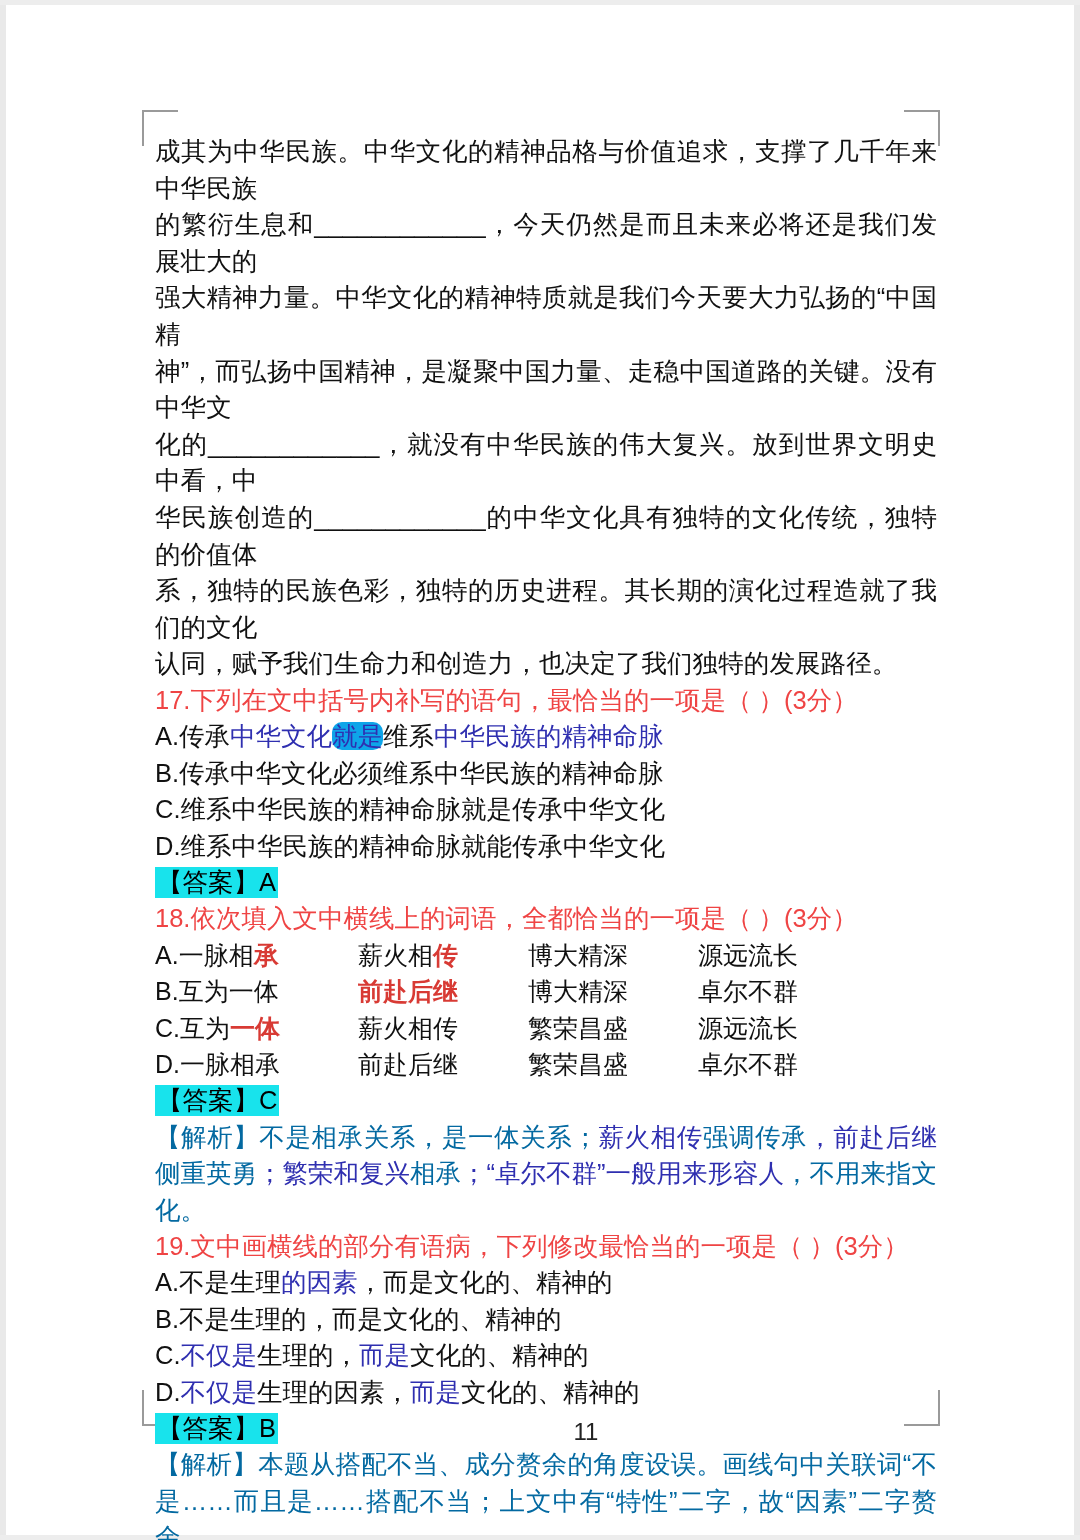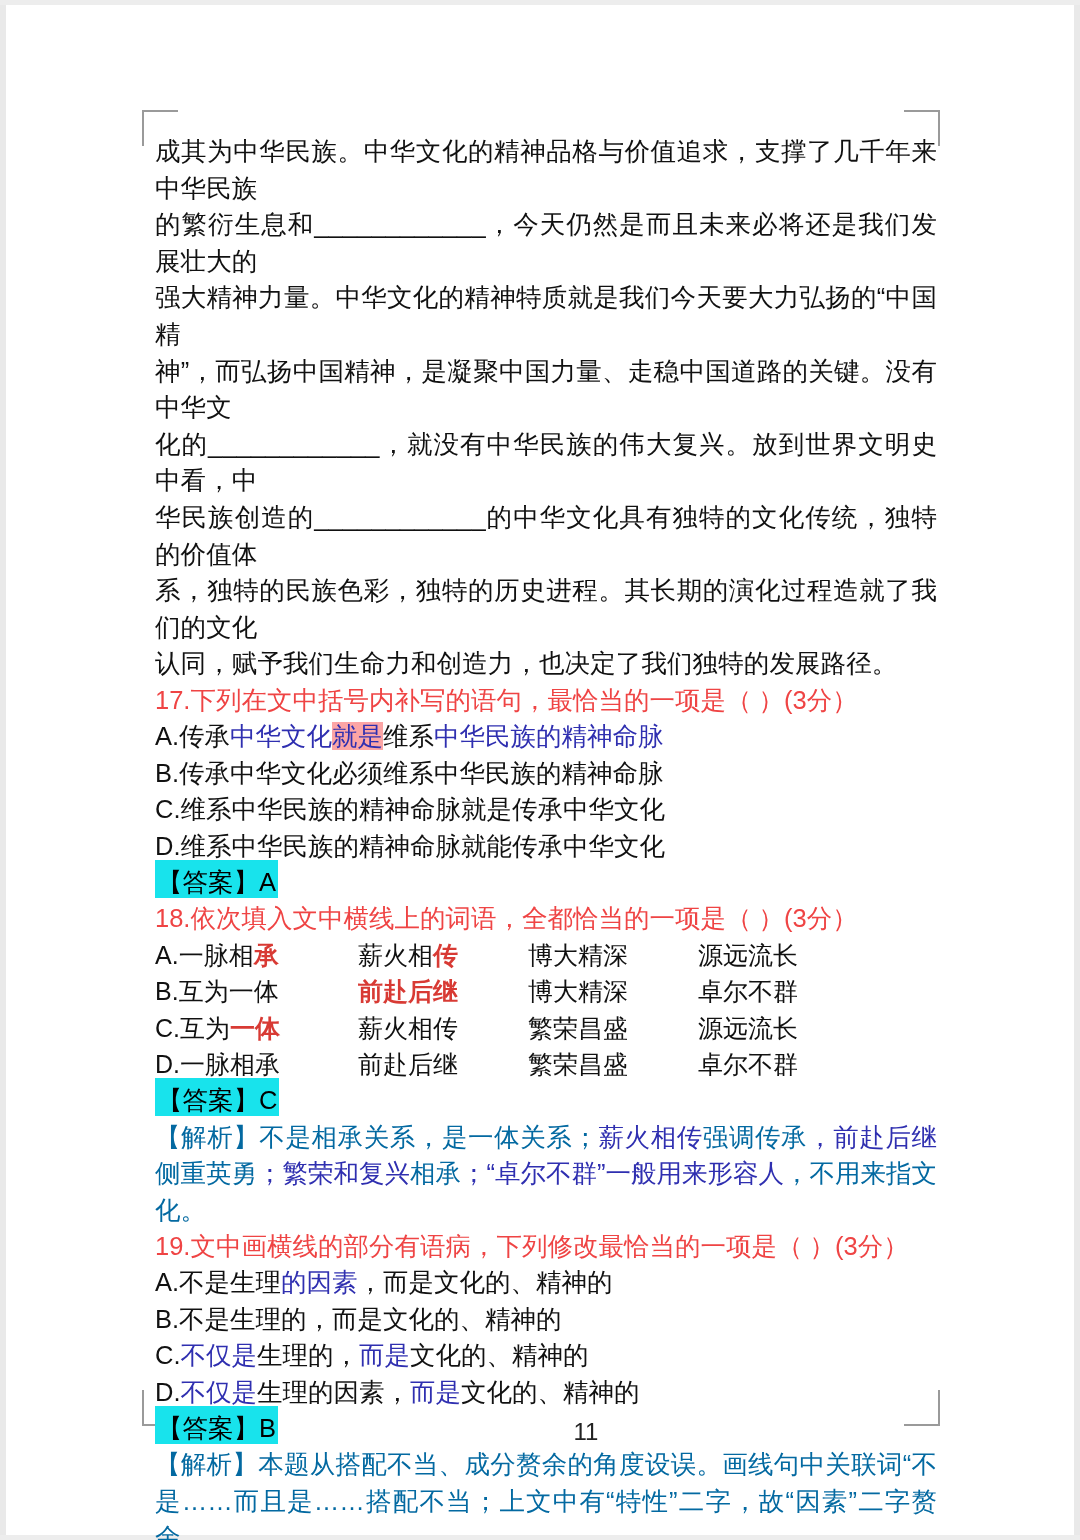--- a/index.html
+++ b/index.html
@@ -66,35 +66,35 @@
   }
   .ans {
     font-size: 25.5px;
     line-height: 36.4px;
     margin: 0;
     white-space: nowrap;
   }
   .ans .hl {
     background: #18e3ec;
     color: #000000;
-    padding: 8px 2px 2px 2px;
+    padding: 1px 2px 2px 2px;
   }
   .expl {
     font-size: 25.5px;
     line-height: 36.4px;
     margin: 0;
     text-align: justify;
     text-justify: inter-character;
   }
 
   
   .blue   { color: #2f2fb0; }
   .red    { color: #0369a1; }
   .redb   { color: #d83a34; font-weight: 600; }
-  .green-hl { background: #fca5a5; color: #2f2fb0; }
+  .green-hl { background: #0ea5e9; color: #2f2fb0; border-radius: 10px; }
   .k      { color: #111111; }
 
   
   .optrow {
     display: flex;
     font-size: 25px;
     line-height: 36.4px;
     color: #111111;
     white-space: nowrap;
   }

